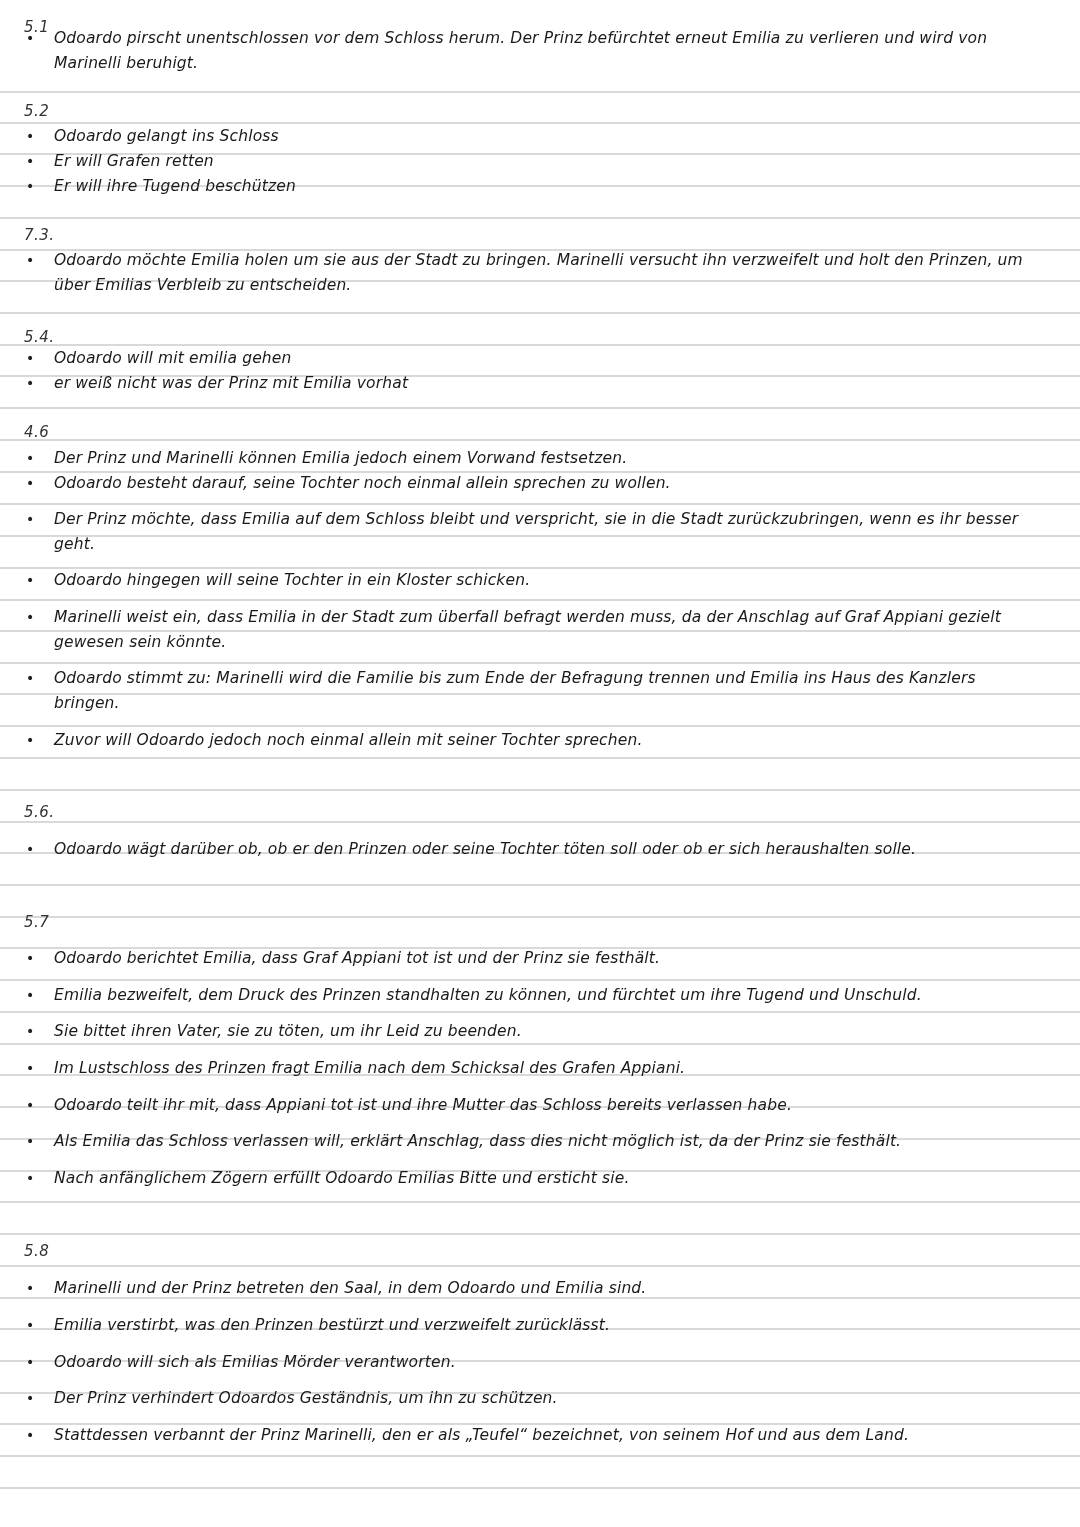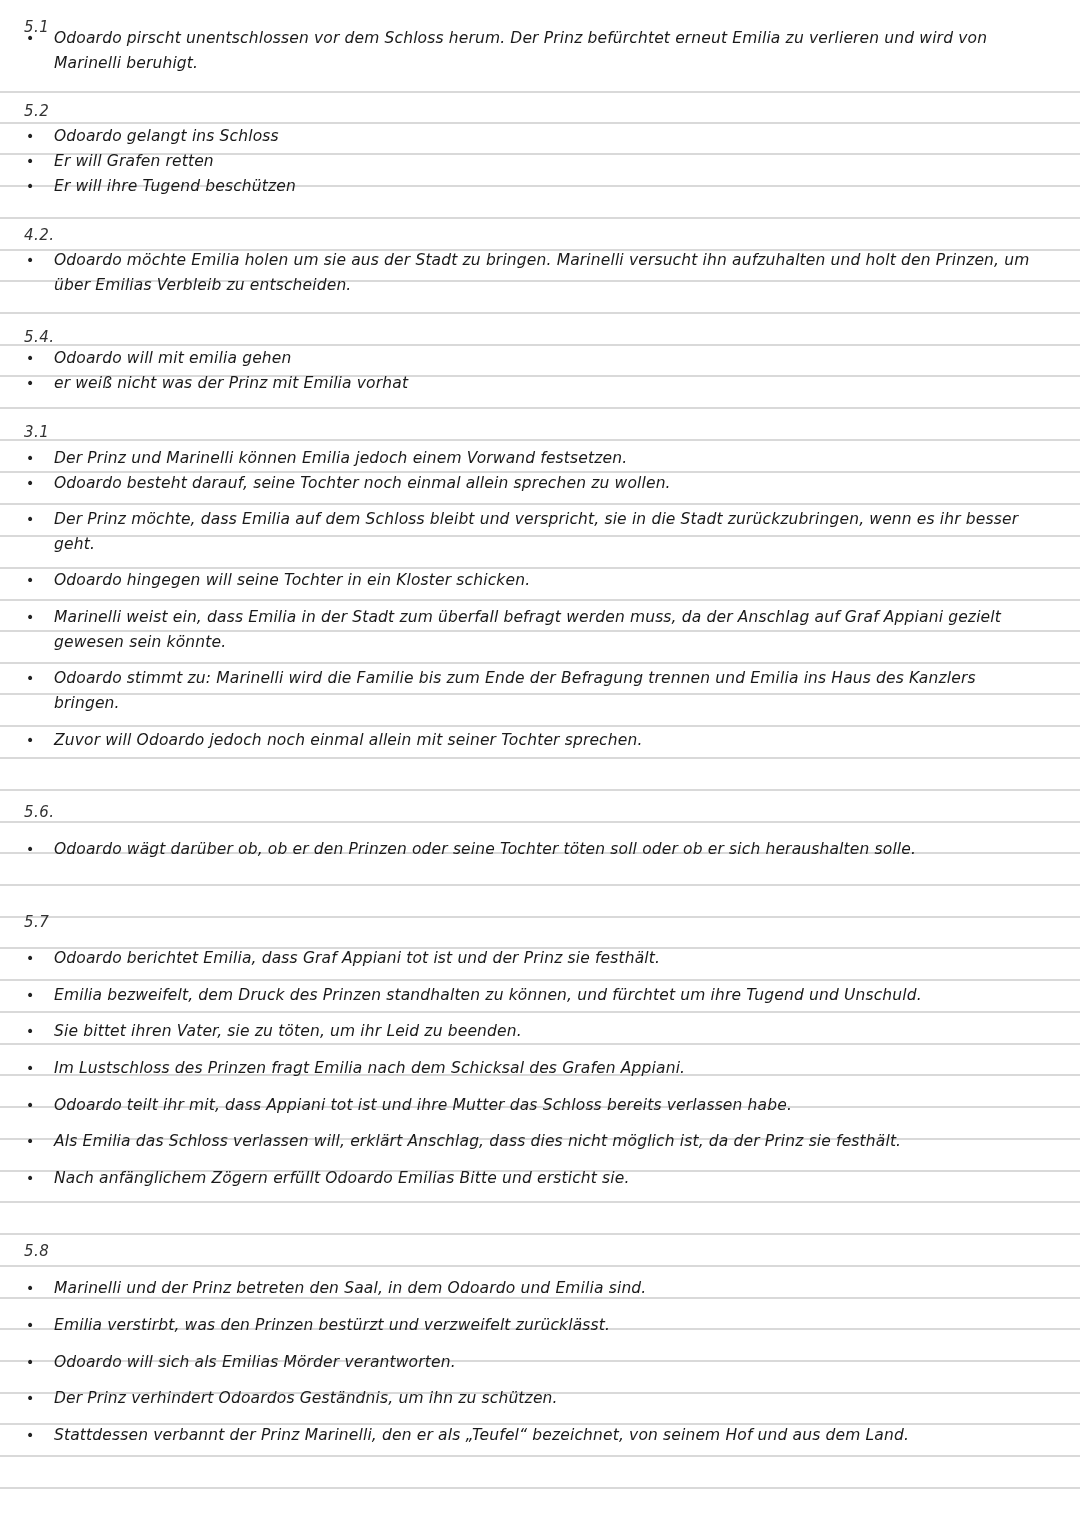--- a/index.html
+++ b/index.html
@@ -124,41 +124,41 @@
     <span class="bullet">•</span>
     <span class="text">Er will Grafen retten</span>
   </div>
   <div class="item" style="top:174px">
     <span class="bullet">•</span>
     <span class="text">Er will ihre Tugend beschützen</span>
   </div>
 </div>
 
 <div>
-  <div class="sec" style="top:226px">4.2.</div>
+  <div class="sec" style="top:226px">7.3.</div>
   <div class="item" style="top:248px">
     <span class="bullet">•</span>
-    <span class="text">Odoardo möchte Emilia holen um sie aus der Stadt zu bringen. Marinelli versucht ihn aufzuhalten und holt den Prinzen, um über Emilias Verbleib zu entscheiden.</span>
+    <span class="text">Odoardo möchte Emilia holen um sie aus der Stadt zu bringen. Marinelli versucht ihn verzweifelt und holt den Prinzen, um über Emilias Verbleib zu entscheiden.</span>
   </div>
 </div>
 
 <div>
   <div class="sec" style="top:328px">5.4.</div>
   <div class="item" style="top:346px">
     <span class="bullet">•</span>
     <span class="text">Odoardo will mit emilia gehen</span>
   </div>
   <div class="item" style="top:371px">
     <span class="bullet">•</span>
     <span class="text">er weiß nicht was der Prinz mit Emilia vorhat</span>
   </div>
 </div>
 
 <div>
-  <div class="sec" style="top:423px">3.1</div>
+  <div class="sec" style="top:423px">4.6</div>
   <div class="item" style="top:446px">
     <span class="bullet">•</span>
     <span class="text">Der Prinz und Marinelli können Emilia jedoch einem Vorwand festsetzen.</span>
   </div>
   <div class="item" style="top:471px">
     <span class="bullet">•</span>
     <span class="text">Odoardo besteht darauf, seine Tochter noch einmal allein sprechen zu wollen.</span>
   </div>
   <div class="item" style="top:507px">
     <span class="bullet">•</span>

